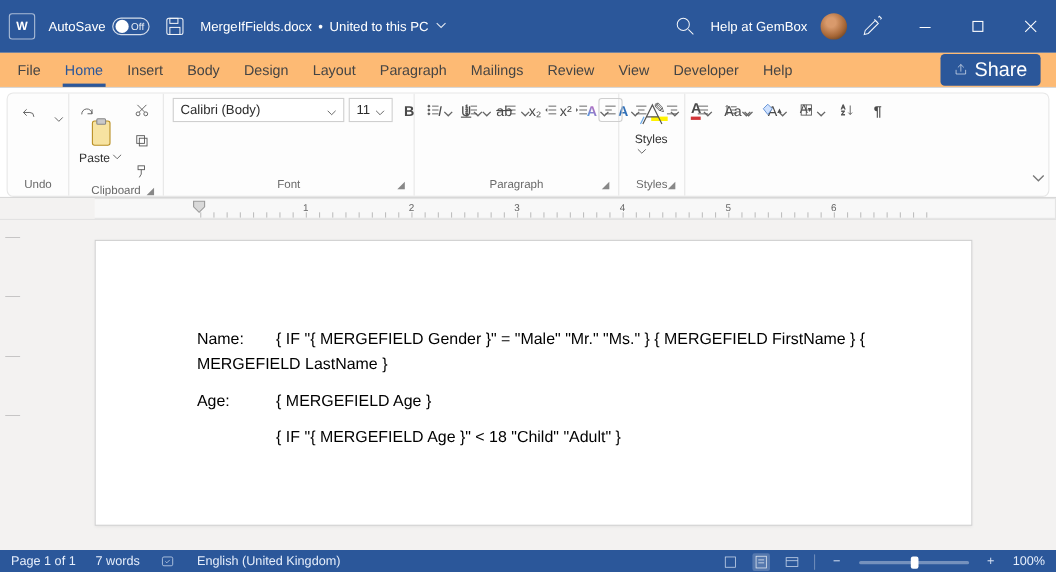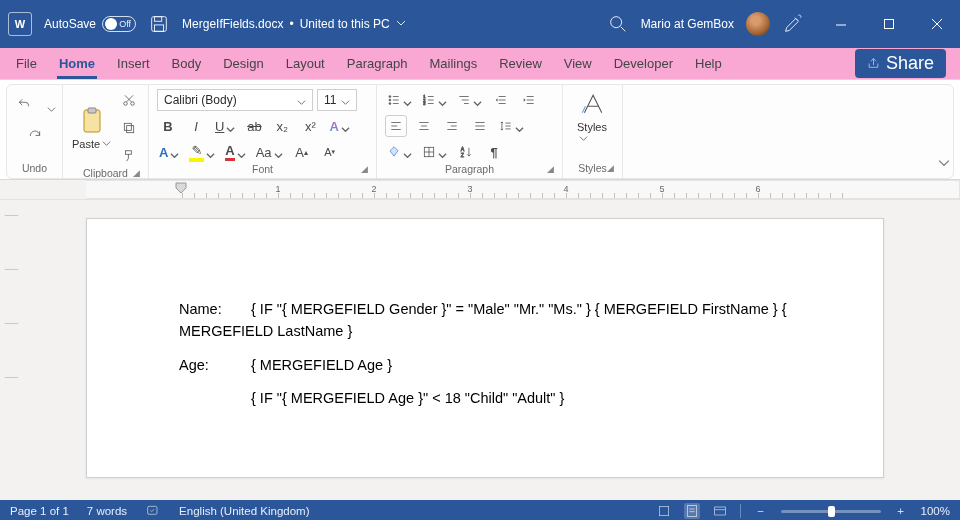--- a/index.html
+++ b/index.html
@@ -18,37 +18,37 @@
   .toggle .lbl{position:absolute;right:4px;font-size:9px;opacity:0.9}
   .tbicn{width:22px;height:22px;display:flex;align-items:center;justify-content:center;opacity:0.95}
   .tbicn svg{stroke:#fff;fill:none}
   .docname{display:flex;align-items:flex-start;gap:6px}
   .docname .chev{opacity:0.85}
   .spacer{flex:1}
   .avatar{width:24px;height:24px;border-radius:50%;background:radial-gradient(circle at 40% 35%,#d99a6c 20%,#a66636 60%,#3a2a1a 100%)}
   .winbtns{display:flex;gap:18px;margin-left:10px}
   .winbtns .wb{width:30px;height:30px;display:flex;align-items:center;justify-content:center}
   
-  .menubar{height:32px;background:#f9a8d4;border-bottom:1px solid var(--bdr);display:flex;align-items:stretch;padding:0 14px;gap:18px;font-size:13px}
+  .menubar{height:32px;background:#fdba74;border-bottom:1px solid var(--bdr);display:flex;align-items:stretch;padding:0 14px;gap:18px;font-size:13px}
   .menuitem{display:flex;align-items:center;color:#444;cursor:default;padding:0 2px}
-  .menuitem.active{color:var(--blue);font-weight:700;border-bottom:3px solid var(--blue);padding-top:3px}
+  .menuitem.active{color:var(--blue);font-weight:400;border-bottom:3px solid var(--blue);padding-top:3px}
   .share{margin-left:auto;align-self:center;background:var(--blue);color:#fff;border-radius:4px;padding:4px 12px;display:flex;align-items:center;gap:6px;font-size:18px}
   
   .ribbon{height:100px;background:#ffffff;border-bottom:1px solid var(--bdr);display:flex;position:relative;padding:4px 6px 0 6px}
   .ribbon .pane{border:1px solid #e7e7e7;border-radius:6px;display:flex;flex:1;background:#fdfdfd;overflow:hidden}
   .group{border-right:1px solid #e7e7e7;padding:4px 8px 2px 8px;display:flex;flex-direction:column;justify-content:space-between}
   .group:last-child{border-right:none}
   .glabel{font-size:10.5px;color:var(--muted);text-align:center;padding-bottom:2px;position:relative}
   .glabel .dlaunch{position:absolute;right:0;top:1px;font-size:9px;color:#888}
   .rowbtns{display:flex;gap:6px;align-items:center}
   .btn{height:22px;min-width:22px;display:flex;align-items:center;justify-content:center;border-radius:3px;color:#4a4a4a;font-size:13px;padding:0 2px}
   .btn svg{width:14px;height:14px;stroke:#575757;fill:none;stroke-width:1.4}
   .dd{width:9px;height:9px;display:inline-block;margin-left:2px}
   .dd svg{width:9px;height:9px;stroke:#666;fill:none}
-  .vstack{display:flex;flex-direction:column;gap:4px}
+  .vstack{display:flex;flex-direction:row;gap:4px}
   .fontbox{display:flex;gap:4px}
   .sel{height:22px;border:1px solid #cfcfcf;background:#fff;font-size:12px;display:flex;align-items:center;padding:0 6px;justify-content:space-between}
   .sel.fn{width:156px}.sel.fs{width:40px}
   .pastebox{display:flex;gap:6px}
   .bigbtn{display:flex;flex-direction:column;align-items:center;justify-content:center;width:42px;gap:2px}
   .bigbtn .bigi{width:26px;height:30px;display:flex;align-items:center;justify-content:center}
   .bigbtn .cap{font-size:11px;color:#333}
   .clipsmall{display:flex;flex-direction:column;gap:6px}
   .undo .rowbtns{gap:10px}
   .coll{position:absolute;right:10px;bottom:6px;color:#777}
@@ -104,21 +104,21 @@
         </svg>
     </span>
   </div>
   <div class="spacer"></div>
   <div class="tbicn">
     <svg viewBox="0 0 24 24">
         <circle cx="10" cy="10" r="6"></circle>
         <line x1="15" y1="15" x2="20" y2="20"></line>
       </svg>
   </div>
-  <div>Mario at GemBox</div>
+  <div>Help at GemBox</div>
   <div class="avatar"></div>
   <div class="tbicn">
     <svg viewBox="0 0 24 24">
         <path d="M4 20l4-1 10-10-3-3L5 16z"></path>
         <path d="M14 5l3 3"></path>
         <path d="M18 3l1-1 2 2-1 1"></path>
       </svg>
   </div>
   <div class="winbtns">
     <div class="wb">

